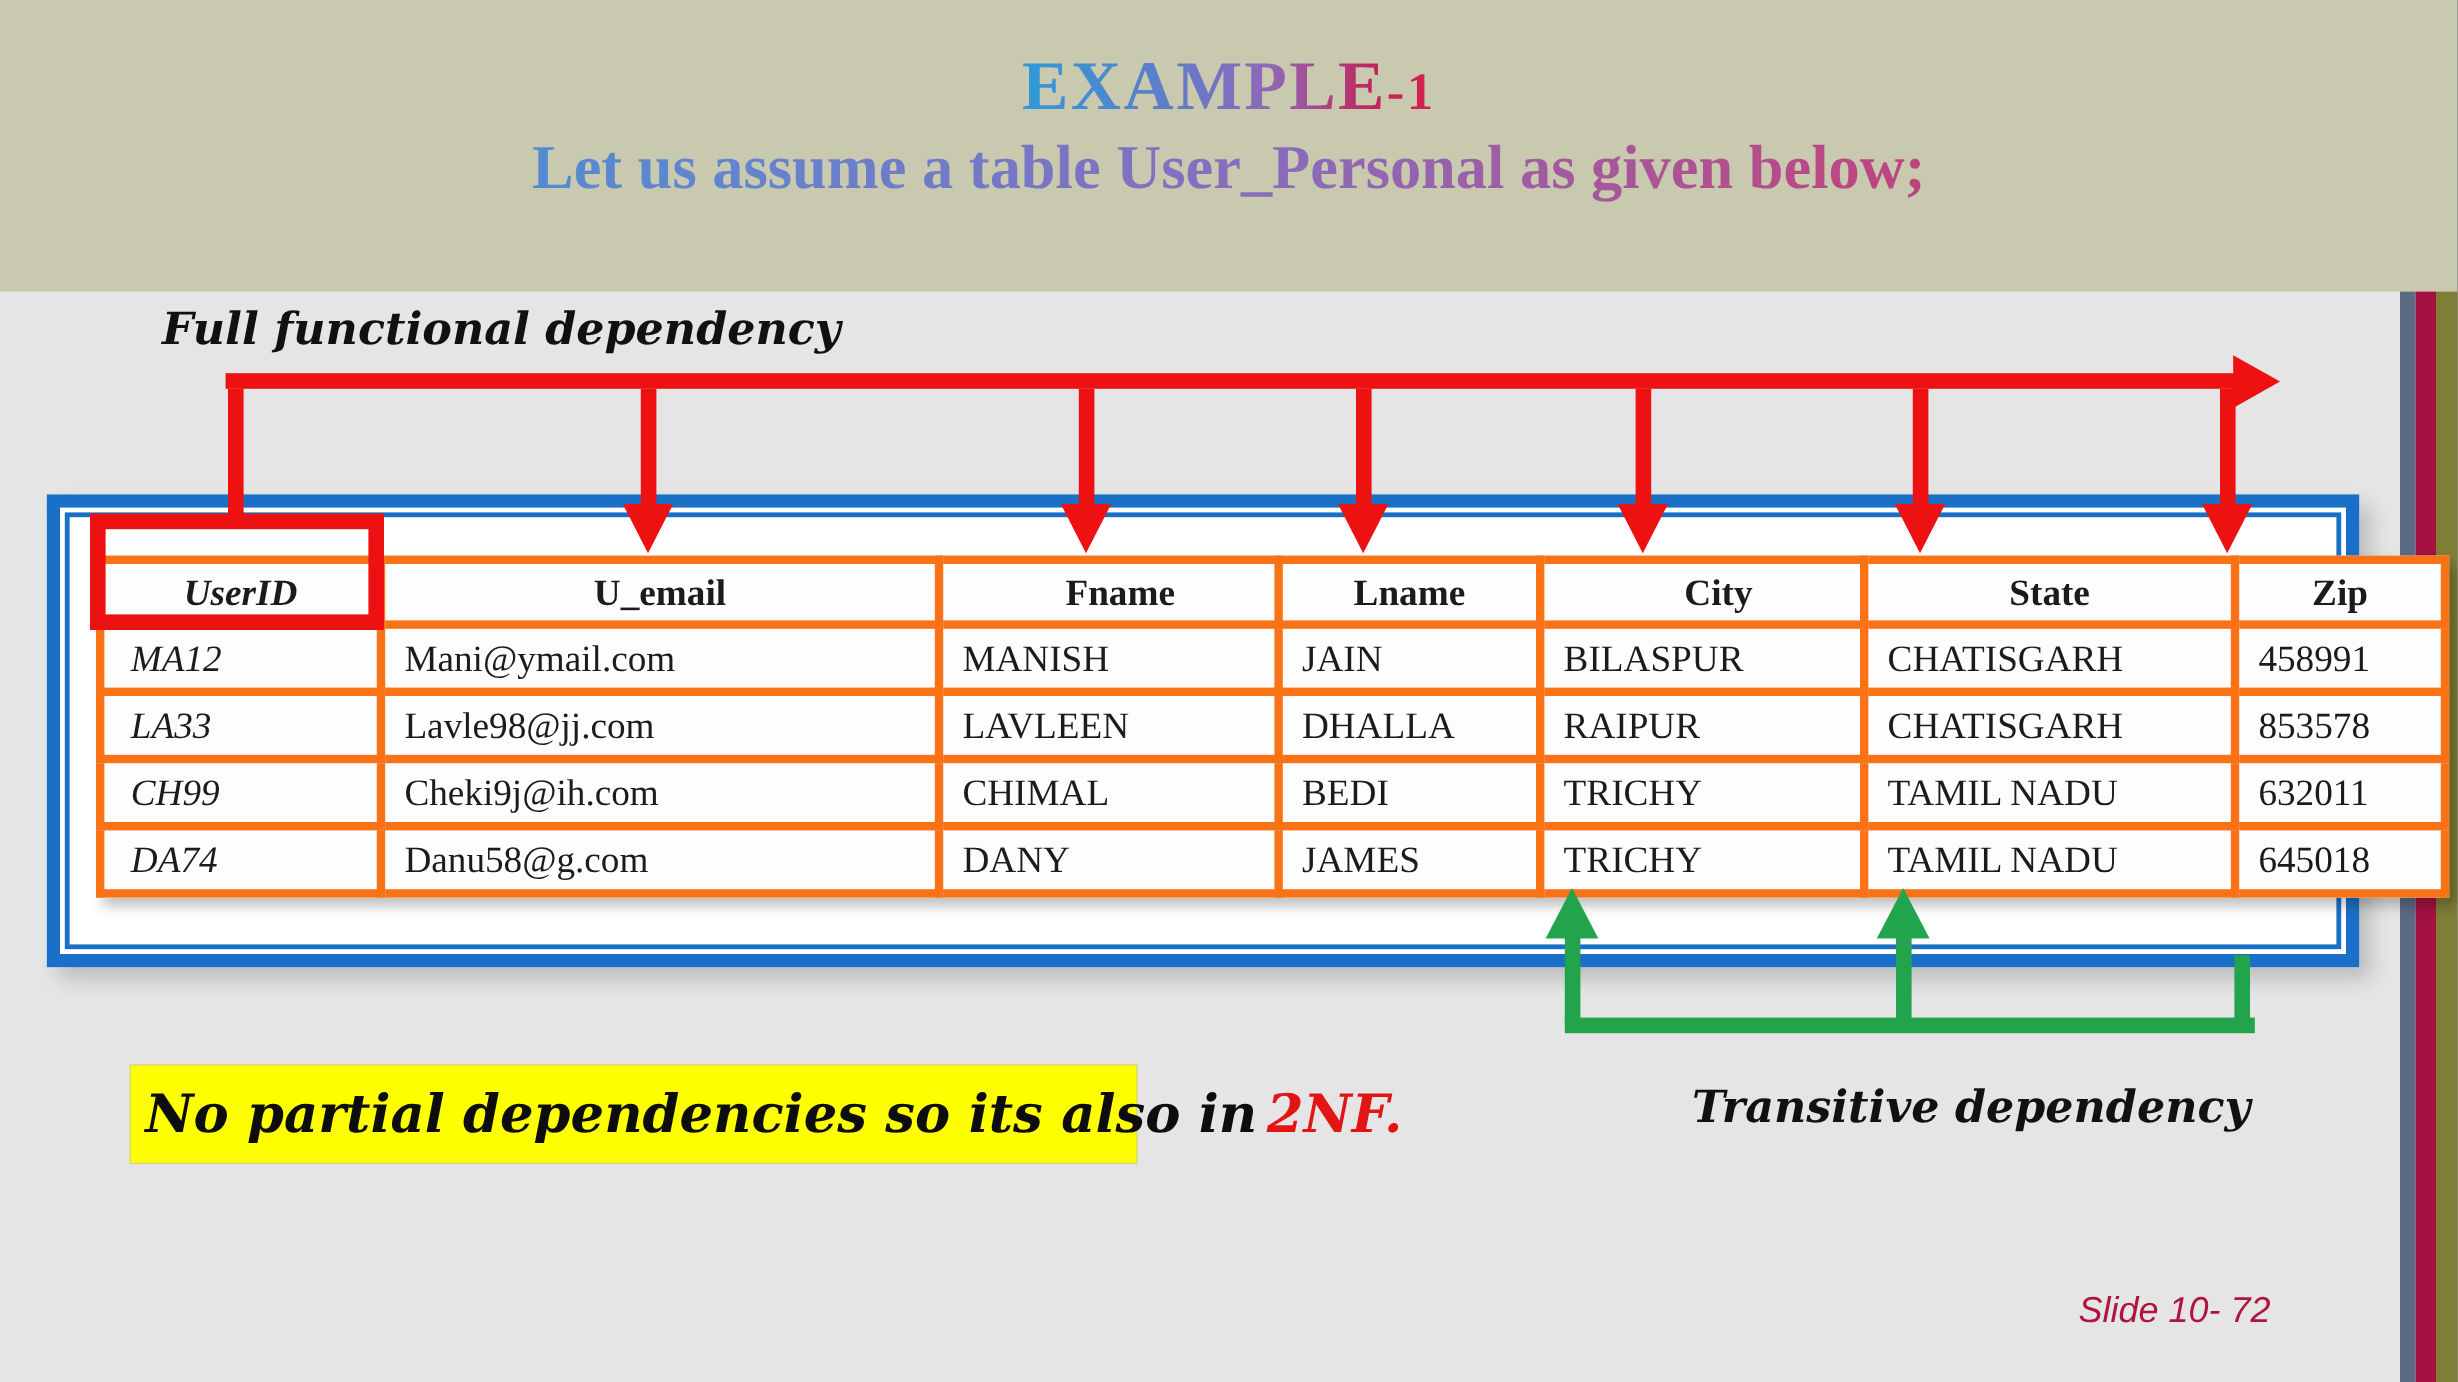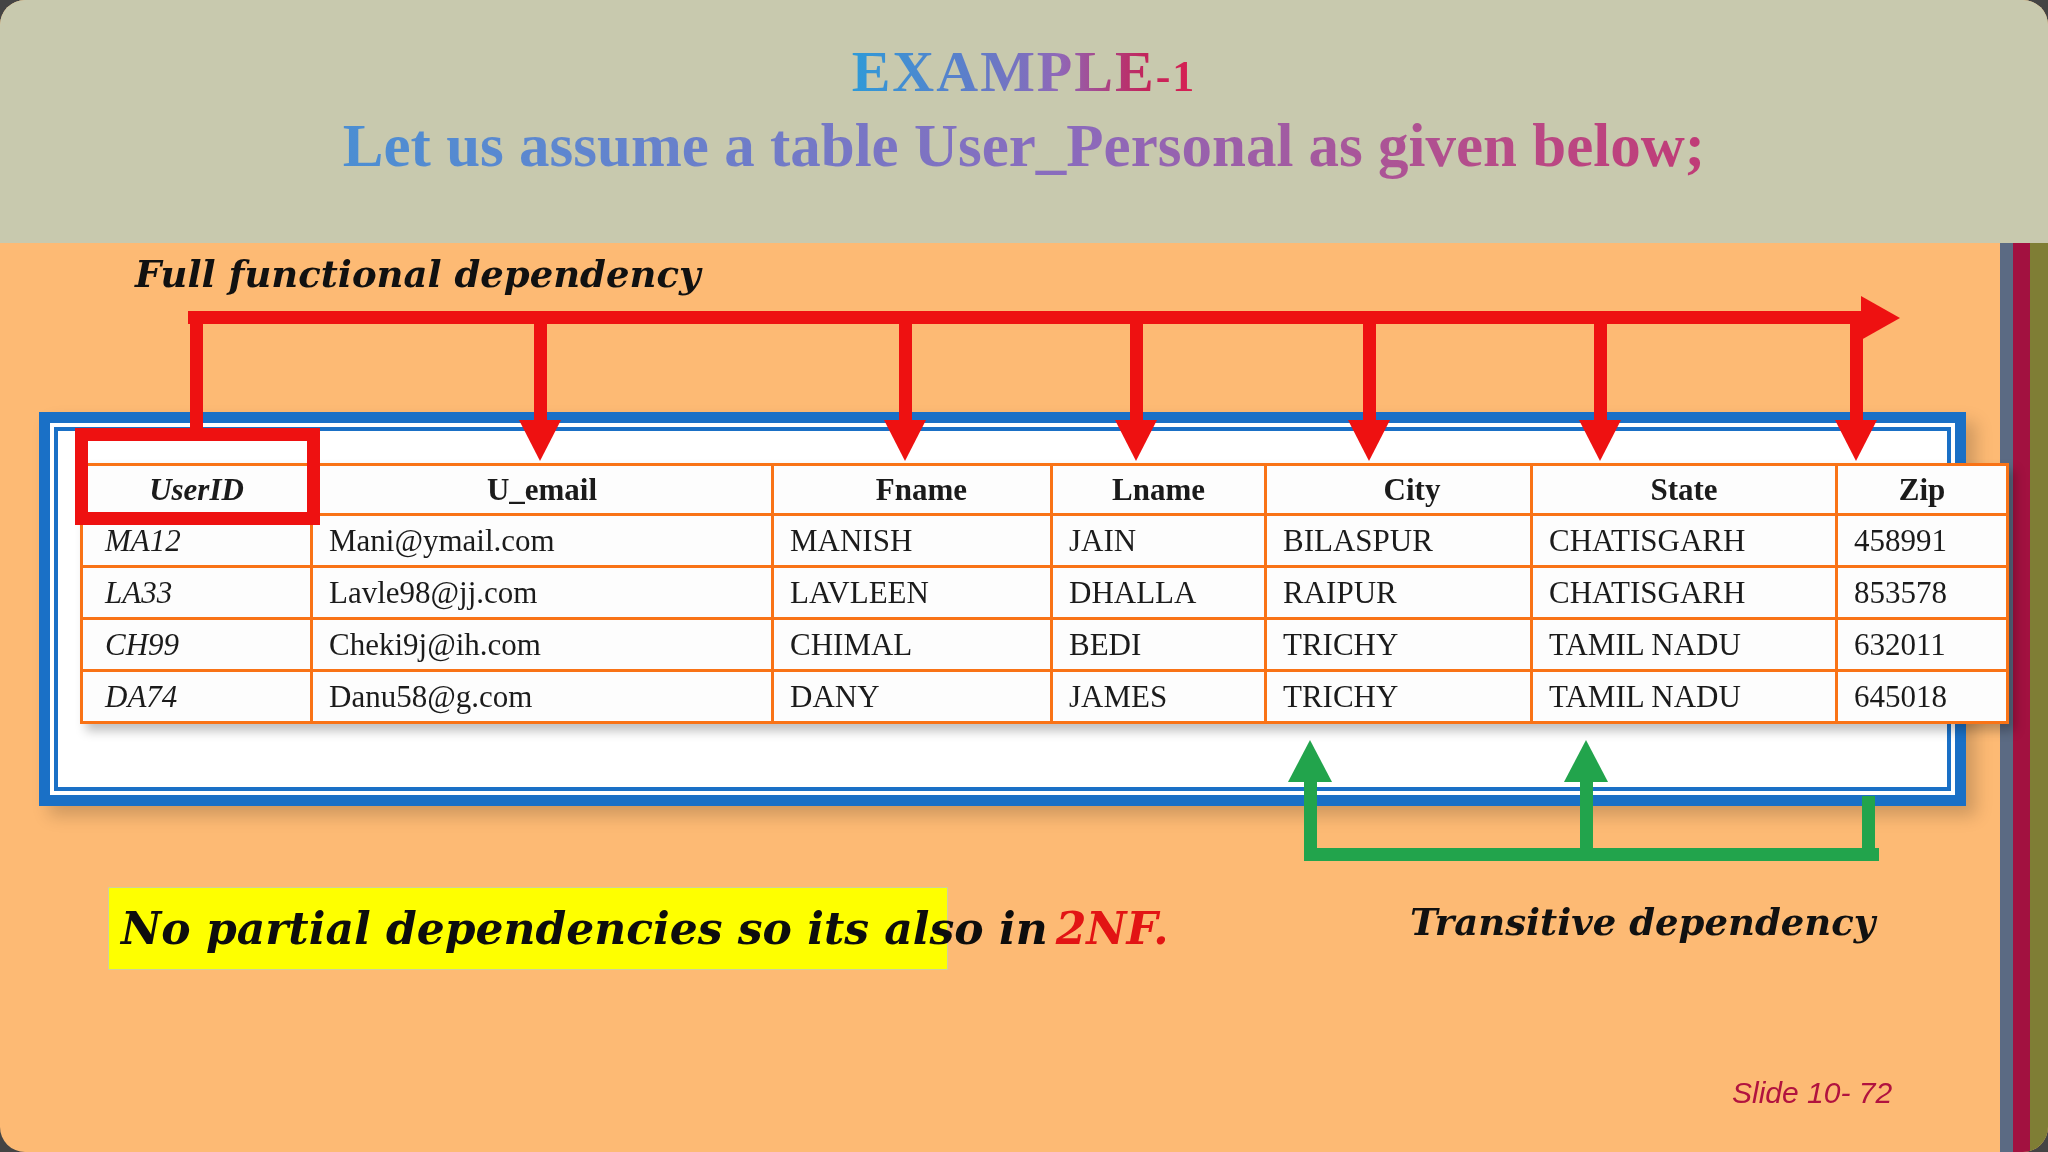--- a/index.html
+++ b/index.html
@@ -1,33 +1,33 @@
 <!DOCTYPE html>
 <html><head>
 <meta charset="utf-8">
 <style>
   html,body{margin:0;padding:0;background:#444;}
   .slide{
-    position:relative; width:2048px; height:1152px; background:#fdba74;
-    overflow:hidden; font-family:"Liberation Serif", serif;border-radius:25px;
+    position:relative; width:2048px; height:1152px; background:#e5e5e5;
+    overflow:hidden; font-family:"Liberation Serif", serif;
   }
   
   .band{
     position:absolute; left:0; top:0; width:2048px; height:243px;
     background:#c8c9ae; text-align:center;
   }
   .title{
     margin-top:38px; font-size:58px; font-weight:bold; letter-spacing:2px;
     background:linear-gradient(90deg,#2e9ad8 0%,#5f7dc9 35%,#8f68b8 60%,#c2255c 85%,#d81f52 100%);
     -webkit-background-clip:text; background-clip:text; color:transparent;
     display:inline-block;
   }
   .title .suffix{font-size:44px;}
   .subtitle{
-    margin-top:6px; font-size:61px; font-weight:600; letter-spacing:0px;
+    margin-top:6px; font-size:52px; font-weight:600; letter-spacing:0px;
     background:linear-gradient(90deg,#2e9ad8 0%,#5f86cf 28%,#8a6bbd 52%,#b94a86 74%,#cc1f5b 100%);
     -webkit-background-clip:text; background-clip:text; color:transparent;
     display:block;
   }
   
   .stripe{position:absolute; top:243px; height:909px;}
   .stripe.s1{left:2000px; width:13px; background:#5b6a83;}
   .stripe.s2{left:2013px; width:17px; background:#a21140;}
   .stripe.s3{left:2030px; width:18px; background:#7f7e35;}
   
@@ -43,21 +43,21 @@
     border:11px solid #1a70c6; box-sizing:border-box; background:#ffffff;
     box-shadow:10px 10px 16px rgba(0,0,0,0.18); z-index:10;
   }
   .frame-inner{position:absolute; inset:4px; border:4px solid #1a70c6;}
   table.usertable{
     position:absolute; left:80px; top:463px; width:1845px;
     border-collapse:collapse; table-layout:fixed; z-index:20;
     background:#fdfdfd; box-shadow:6px 7px 10px rgba(0,0,0,0.25);
   }
   .usertable th, .usertable td{
-    border:3px solid #f97316; font-size:31px; color:#1b1b1b;
+    border:7px solid #f97316; font-size:31px; color:#1b1b1b;
     overflow:hidden; white-space:nowrap;
   }
   .usertable th{height:45px; font-weight:bold; text-align:center;}
   .usertable td{height:47px; text-align:left; padding-left:16px;}
   .usertable th:nth-child(1){width:225px; font-style:italic;}
   .usertable th:nth-child(2){width:456px;}
   .usertable th:nth-child(3){width:255px;padding-left:20px;}
   .usertable th:nth-child(4){width:209px;}
   .usertable th:nth-child(5){width:234px;padding-left:28px;}
   .usertable th:nth-child(6){width:300px;}

